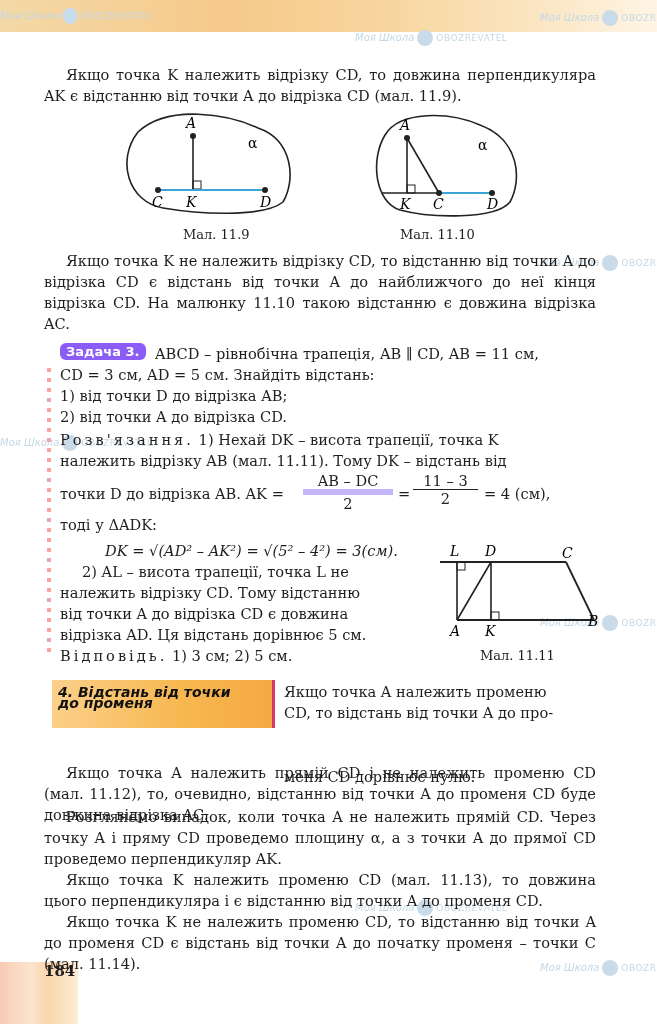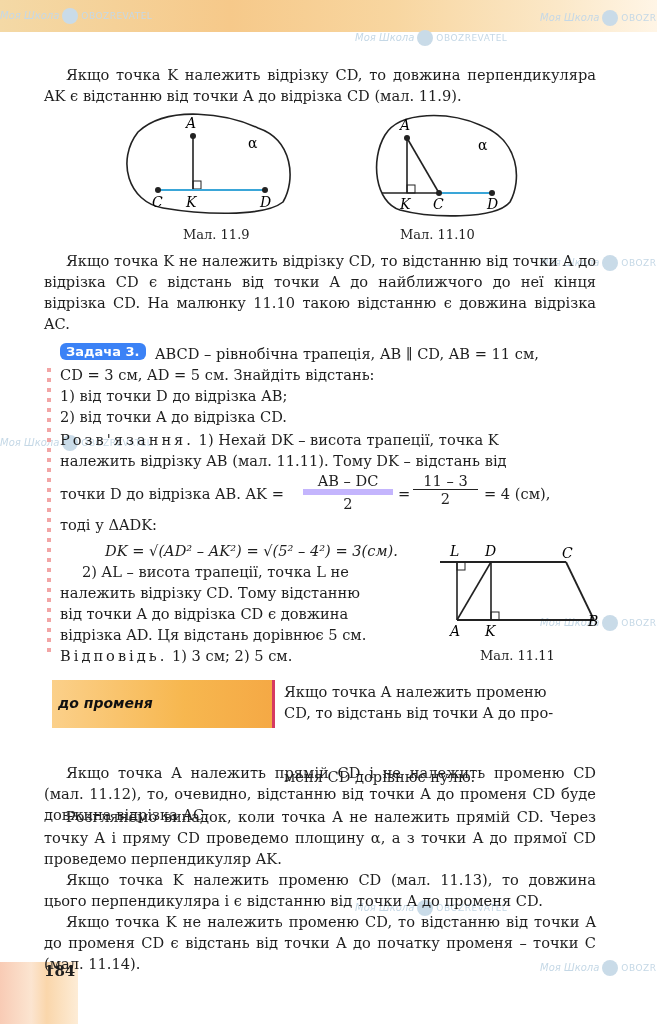--- a/index.html
+++ b/index.html
@@ -8,21 +8,21 @@
   .top-band { position:absolute; left:0; top:0; width:657px; height:32px;
     background:linear-gradient(90deg,#f4d9a6 0%,#f6c98a 35%,#f8d6a0 60%,#fbe8c8 85%,#fff5e6 100%); }
   .bottom-band { position:absolute; left:0; top:962px; width:78px; height:62px;
     background:linear-gradient(90deg,#f7c2a8 0%,#fbe0c8 40%,#f9cf9c 60%,#fde9cf 100%); opacity:.85; }
   .wm { position:absolute; font-family:"DejaVu Sans", sans-serif; font-size:10px; color:#c5d8e6; font-style:italic; white-space:nowrap; }
   .wm .c { display:inline-block; width:16px; height:16px; border-radius:50%; background:#c9dbe8; vertical-align:middle; margin:0 3px; }
   .wm .o { font-style:normal; font-size:9px; letter-spacing:.5px; }
   .p { position:absolute; font-size:14.6px; line-height:21px; text-align:justify; text-align-last:auto; }
   .indent { text-indent:22px; }
   .caption { position:absolute; font-size:13px;text-align:right; }
-  .task-badge { position:absolute; left:60px; top:343px; background:#3b82f6; color:#fff;
+  .task-badge { position:absolute; left:60px; top:343px; background:#8b5cf6; color:#fff;
     font-family:"DejaVu Sans", sans-serif; font-weight:bold; font-size:13px; padding:1px 6px; border-radius:6px; }
   .dots { position:absolute; left:47px; top:368px; width:4px; height:290px;
     background:repeating-linear-gradient(#f2a5a5 0 4px, transparent 4px 10px); }
   .section-box { position:absolute; left:52px; top:680px; width:220px; height:48px;
     background:linear-gradient(90deg,#fbd08a 0%,#f7b74f 60%,#f5a945 100%); border-right:3px solid #d63a62; }
   .section-box span { position:absolute; left:6px; font-family:"DejaVu Sans", sans-serif; font-style:italic; font-weight:bold; font-size:14px; color:#111; }
   .spaced { letter-spacing:3px; }
   .page-num { position:absolute; left:44px; top:962px; font-size:15px; font-weight:bold; }
 </style>
 </head>
@@ -120,20 +120,21 @@
   <text x="20" y="16" font-style="italic" font-family="DejaVu Serif" font-size="14">L</text>
   <text x="55" y="16" font-style="italic" font-family="DejaVu Serif" font-size="14">D</text>
   <text x="132" y="18" font-style="italic" font-family="DejaVu Serif" font-size="14">C</text>
   <text x="20" y="96" font-style="italic" font-family="DejaVu Serif" font-size="14">A</text>
   <text x="55" y="96" font-style="italic" font-family="DejaVu Serif" font-size="14">K</text>
   <text x="158" y="86" font-style="italic" font-family="DejaVu Serif" font-size="14">B</text>
 </svg>
 <div class="caption" style="left:480px;top:648px">Мал. 11.11</div>
 
 <div class="section-box">
+  <span style="top:4px">4. Відстань від точки</span>
   <span style="top:15px">до променя</span>
 </div>
 <div class="p" style="left:284px;top:681px;width:312px">Якщо точка A належить променю</div>
 <div class="p" style="left:284px;top:702px;width:312px">CD, то відстань від точки A до про-</div>
 <div class="p" style="left:284px;top:766px;width:312px">меня CD дорівнює нулю.</div>
 
 <div class="p indent" style="left:44px;top:762px;width:552px">Якщо точка A належить прямій CD і не належить променю CD (мал. 11.12), то, очевидно, відстанню від точки A до променя CD буде довжина відрізка AC.</div>
 <div class="p indent" style="left:44px;top:806px;width:552px">Розглянемо випадок, коли точка A не належить прямій CD. Через точку A і пряму CD проведемо площину α, а з точки A до прямої CD проведемо перпендикуляр AK.</div>
 <div class="p indent" style="left:44px;top:869px;width:552px">Якщо точка K належить променю CD (мал. 11.13), то довжина цього перпендикуляра і є відстанню від точки A до променя CD.</div>
 <div class="p indent" style="left:44px;top:911px;width:552px">Якщо точка K не належить променю CD, то відстанню від точки A до променя CD є відстань від точки A до початку променя – точки C (мал. 11.14).</div>

